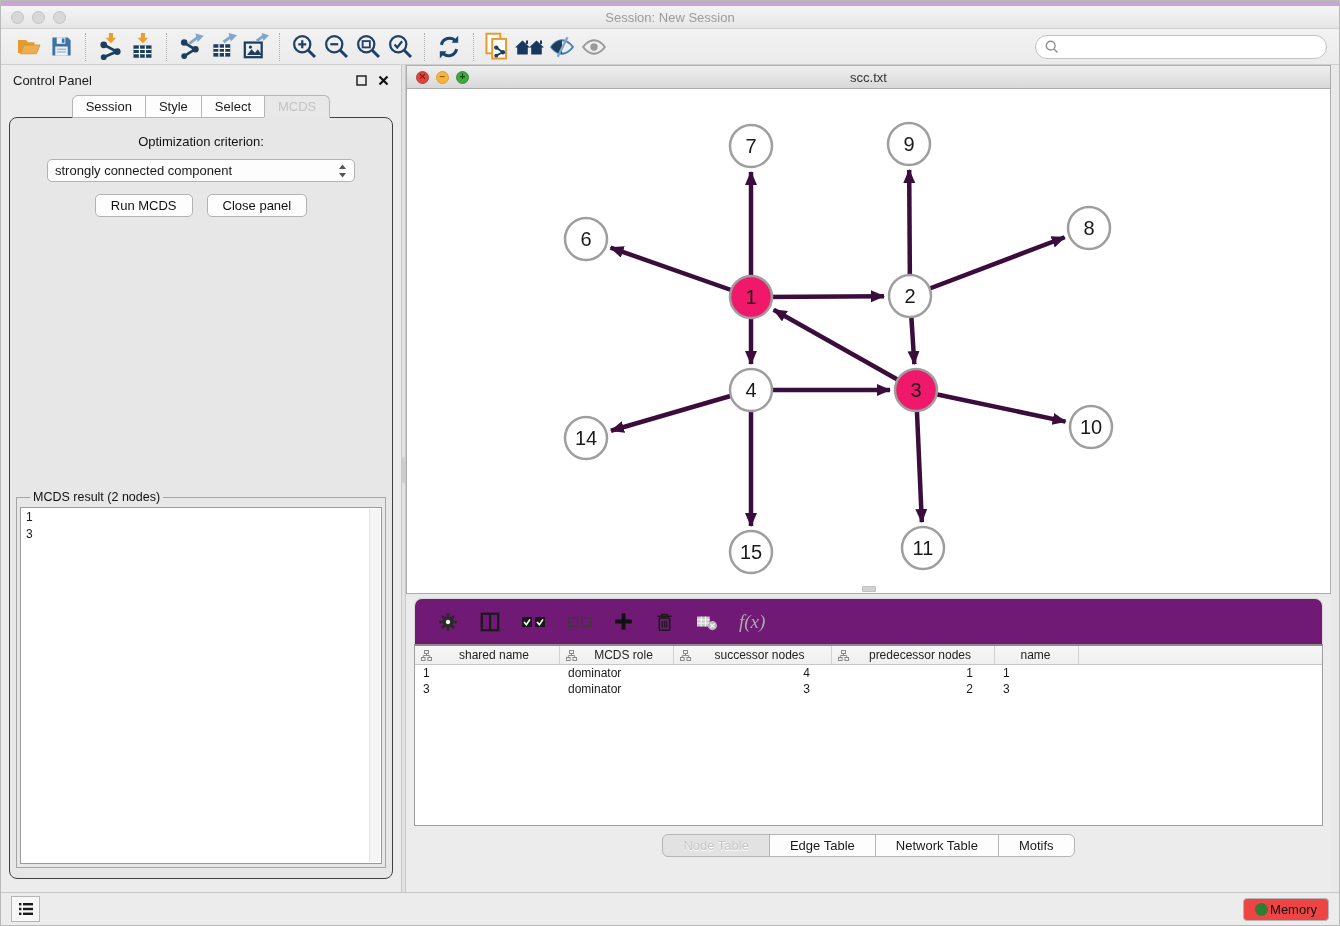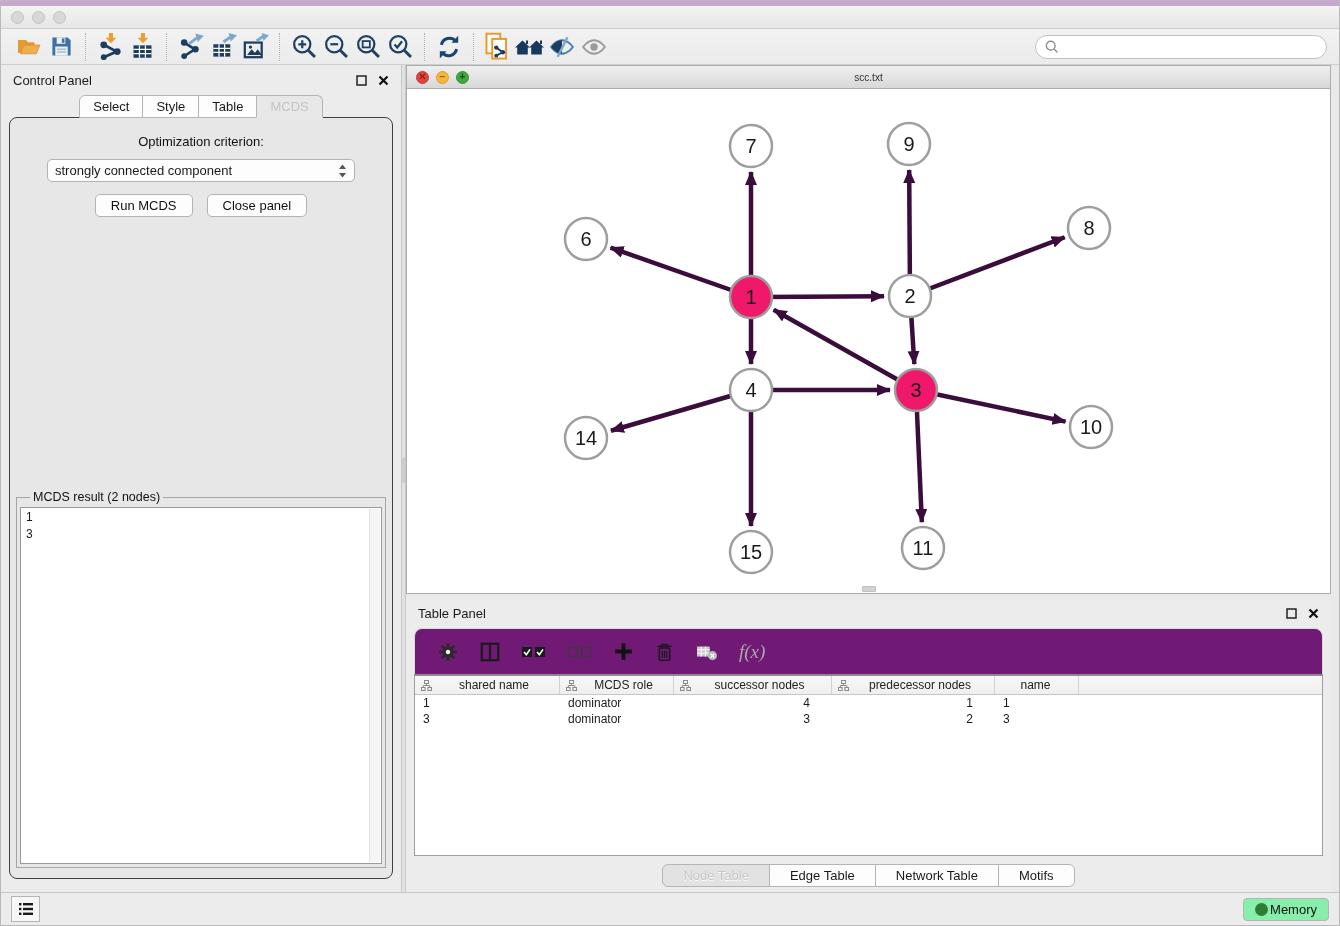--- a/index.html
+++ b/index.html
@@ -47,21 +47,21 @@
   
   .vsplit{width:5px;background:#E2E2E2;border-left:1px solid #C8C8C8;border-right:1px solid #C8C8C8;position:relative;}
   .vsplit .handle{position:absolute;top:392px;left:0;width:100%;height:26px;background:#CDCDCD;border-radius:2px;}
 
   
   .right-col{flex:1;display:flex;flex-direction:column;background:#E9E9E9;padding-right:8px;min-width:0;}
   .network-window{height:529px;border:1px solid #ADADAD;display:flex;flex-direction:column;flex:0 0 auto;background:#fff;}
   .net-titlebar{height:23px;background:linear-gradient(#EFEFEF,#D8D8D8);border-bottom:1px solid #ABABAB;position:relative;display:flex;align-items:center;flex:0 0 auto;}
   .net-tl{width:13px;height:13px;border-radius:50%;display:flex;align-items:center;justify-content:center;font-size:10px;font-weight:bold;line-height:1;}
   .net-tl-group{display:flex;gap:7px;margin-left:9px;z-index:2;}
-  .net-title{position:absolute;left:0;right:0;text-align:center;font-size:10px;color:#333;}
+  .net-title{position:absolute;left:0;right:0;text-align:center;font-size:13px;color:#333;}
   .net-canvas{flex:1;position:relative;background:#fff;}
   .net-canvas svg{position:absolute;left:0;top:0;}
   .canvas-handle{position:absolute;left:50%;bottom:1px;width:14px;height:6px;margin-left:-7px;background:#D2D2D2;border:1px solid #C0C0C0;border-radius:1px;}
 
   
   .table-panel{flex:1;margin-top:4px;display:flex;flex-direction:column;background:#ECECEC;min-height:0;}
   .tp-toolbar{height:46px;margin:0 8px;background:#701a75;border:1px solid #DADADA;border-bottom:none;border-radius:8px 8px 0 0;display:flex;align-items:center;gap:20px;padding:0 22px;flex:0 0 auto;}
   .tp-icon{display:flex;align-items:center;justify-content:center;}
   .fx{font-family:"Liberation Serif","DejaVu Serif",serif;font-style:italic;font-size:19px;color:#ABABAB;}
   .tp-table{height:182px;margin:0 8px;background:#fff;border:1px solid #9E9E9E;border-top:2px solid #8C8C8C;overflow:hidden;flex:0 0 auto;}
@@ -72,36 +72,37 @@
   .td{font-size:12px;padding-left:8px;white-space:nowrap;overflow:hidden;}
   .tabbar.tp{margin-top:8px;}
   .tabbar.tp .tab{font-weight:400;padding:3px 20px;}
   .tabbar.tp .tab:first-child{border-radius:6px 0 0 6px;}
   .tabbar.tp .tab:last-child{border-radius:0 6px 6px 0;}
   .tabbar.tp .tab.active{background:#E2E2E2;color:#C6C6C6;text-shadow:0 1px 0 #fff;}
 
   
   .status-bar{height:33px;border-top:1px solid #C6C6C6;background:#ECECEC;display:flex;align-items:center;padding:0 10px;flex:0 0 auto;}
   .list-btn{width:29px;height:26px;border:1px solid #B5B5B5;background:#F7F7F7;display:flex;align-items:center;justify-content:center;}
-  .memory-btn{margin-left:auto;display:flex;align-items:center;gap:2px;border:1px solid #B5B5B5;background:#86efac;border-radius:4px;padding:3px 11px;font-size:13px;font-family:inherit;color:#111;}
+  .memory-btn{margin-left:auto;display:flex;align-items:center;gap:2px;border:1px solid #B5B5B5;background:#ef4444;border-radius:4px;padding:3px 11px;font-size:13px;font-family:inherit;color:#111;}
   .mem-dot{width:13px;height:13px;border-radius:50%;}
 </style>
 </head>
 <body>
 
 <div class="app">
 
   <div class="menustrip"></div>
 
   <div class="titlebar">
     <div class="tl-group">
       <span class="tl"></span>
       <span class="tl"></span>
       <span class="tl"></span>
     </div>
+    <div class="title-text">Session: New Session</div>
   </div>
 
   <div class="toolbar">
     <div class="tb-btn">
       <svg width="26" height="24" viewBox="0 0 24 24">
           <path d="M1 5h8l2 2.3h6.5V10H7L4 18H1z" fill="#E49A33"></path>
           <path d="M7 10h16l-3.6 8.8H3.6z" fill="#EFAE4E" stroke="#CE8A28" stroke-width="0.7"></path>
         </svg>
     </div>
     <div class="tb-btn">
@@ -258,23 +259,23 @@
         <span class="panel-btns">
           <svg width="11" height="11" viewBox="0 0 11 11">
               <rect x="1" y="1" width="9" height="9" fill="none" stroke="#222" stroke-width="1.5"></rect>
             </svg>
           <svg width="11" height="11" viewBox="0 0 11 11">
               <path d="M1.5 1.5l8 8M9.5 1.5l-8 8" stroke="#111" stroke-width="2.2"></path>
             </svg>
         </span>
       </div>
       <div class="tabbar cp" id="cp-tabs">
+          <div class="tab">Session</div>
+          <div class="tab">Style</div>
           <div class="tab">Select</div>
-          <div class="tab">Style</div>
-          <div class="tab">Table</div>
           <div class="tab active">MCDS</div>
         </div>
       <div class="cp-content">
         <div class="opt-label">Optimization criterion:</div>
         <div class="dropdown">
           <span class="dd-value">strongly connected component</span>
           <svg width="9" height="14" viewBox="0 0 9 14">
               <path d="M4.5 0.5 L8 5 H1z" fill="#555"></path>
               <path d="M4.5 13.5 L1 9 H8z" fill="#555"></path>
             </svg>
@@ -378,31 +379,20 @@
               <g>
                 <circle cx="516" cy="459" r="21" fill="#FFFFFF" stroke="#9E9E9E" stroke-width="2.5"></circle>
                 <text x="516" y="459" dy="7" text-anchor="middle" font-size="20" fill="#1A1A1A">11</text>
               </g>
             </svg>
           <div class="canvas-handle"></div>
         </div>
       </div>
 
       <div class="table-panel">
-        <div class="panel-header">
-          <span>Table Panel</span>
-          <span class="panel-btns">
-            <svg width="11" height="11" viewBox="0 0 11 11">
-                <rect x="1" y="1" width="9" height="9" fill="none" stroke="#222" stroke-width="1.5"></rect>
-              </svg>
-            <svg width="11" height="11" viewBox="0 0 11 11">
-                <path d="M1.5 1.5l8 8M9.5 1.5l-8 8" stroke="#111" stroke-width="2.2"></path>
-              </svg>
-          </span>
-        </div>
         <div class="tp-toolbar">
           <span class="tp-icon">
             <svg width="22" height="22" viewBox="0 0 24 24">
                 <g fill="#2A2A2A">
                   <rect x="10.6" y="2.5" width="2.8" height="19"></rect>
                   <rect x="10.6" y="2.5" width="2.8" height="19" transform="rotate(45 12 12)"></rect>
                   <rect x="10.6" y="2.5" width="2.8" height="19" transform="rotate(90 12 12)"></rect>
                   <rect x="10.6" y="2.5" width="2.8" height="19" transform="rotate(135 12 12)"></rect>
                   <circle cx="12" cy="12" r="6.2"></circle>
                 </g>

